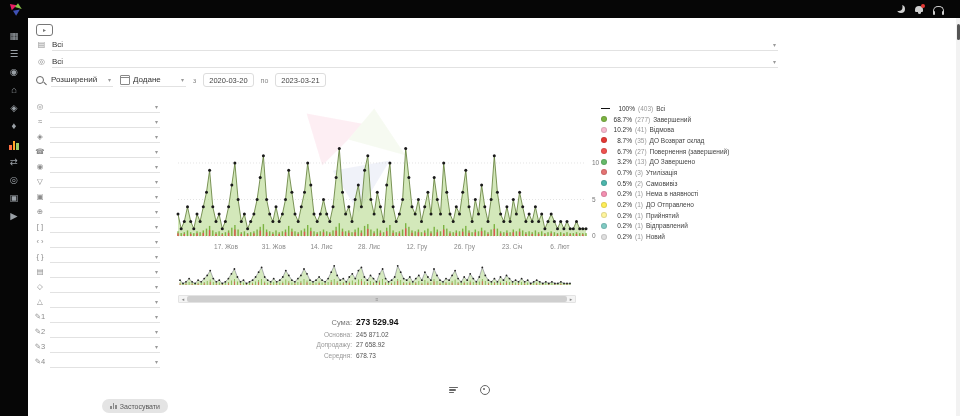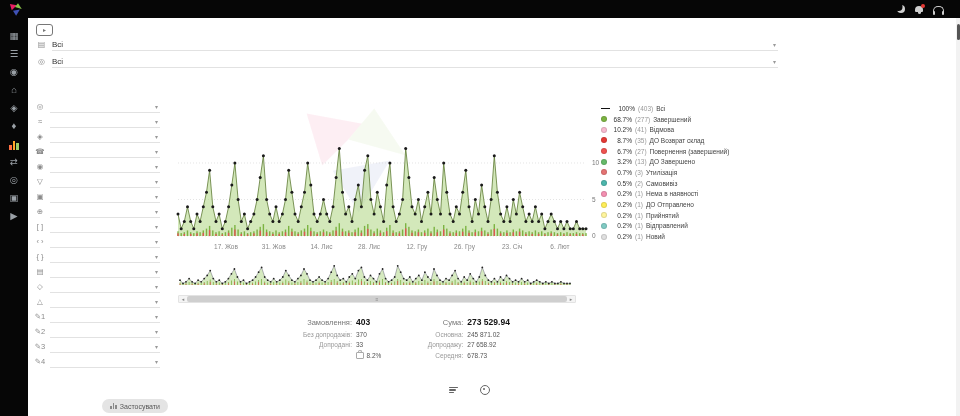--- a/index.html
+++ b/index.html
@@ -230,20 +230,34 @@
     <span class="ticon">▤</span>
     <div class="dd">
         <span class="ddval">Всі</span>
       </div>
   </div>
   <div class="trow" style="top:55px">
     <span class="ticon">◎</span>
     <div class="dd">
         <span class="ddval">Всі</span>
       </div>
+  </div>
+  <div class="trow3">
+    <span class="mag"></span>
+    <div class="dd w62">
+        <span class="ddval">Розширений</span>
+      </div>
+    <div class="dd w66">
+      <span class="cal"></span>
+      <span class="ddval">Додане</span>
+    </div>
+    <span class="datelabel">з</span>
+    <div class="datebox">2020-03-20</div>
+    <span class="datelabel">по</span>
+    <div class="datebox">2023-03-21</div>
   </div>
 
   <svg class="main-chart" width="452" height="160" viewBox="0 0 452 160">
       <g opacity="0.07" transform="translate(115,2) scale(5.2)">
         <polygon points="3,3 14,5 6,13" fill="#e91e63"></polygon>
         <polygon points="16,2 22,11 11,8" fill="#8bc34a"></polygon>
         <polygon points="8,14 19,12 13,22" fill="#3f51b5"></polygon>
       </g>
       <line x1="2" y1="140" x2="410" y2="140" stroke="#d9d9d9" stroke-width="0.7" stroke-dasharray="1,2"></line>
       <text x="416" y="142.3" font-size="6.5" fill="#777">0</text>
@@ -1000,38 +1014,20 @@
     </svg>
   <div class="hscroll">
     <div class="hs-btn">◂</div>
     <div class="hs-handle"></div>
     <div class="hs-btn">▸</div>
   </div>
 
   <div class="stats">
       <div class="sgroup">
         <div class="srow main">
-          <span class="slab">Замовлення:</span>
-          <span class="sval">403</span>
-        </div>
-        <div class="srow">
-          <span class="slab">Без допродажів:</span>
-          <span class="sval">370</span>
-        </div>
-        <div class="srow">
-          <span class="slab">Допродані:</span>
-          <span class="sval">33</span>
-        </div>
-        <div class="srow">
-          <span class="slab"></span>
-          <span class="sval"><span class="bag"></span>8.2%</span>
-        </div>
-      </div>
-      <div class="sgroup">
-        <div class="srow main">
           <span class="slab">Сума:</span>
           <span class="sval">273 529.94</span>
         </div>
         <div class="srow">
           <span class="slab">Основна:</span>
           <span class="sval">245 871.02</span>
         </div>
         <div class="srow">
           <span class="slab">Допродажу:</span>
           <span class="sval">27 658.92</span>

